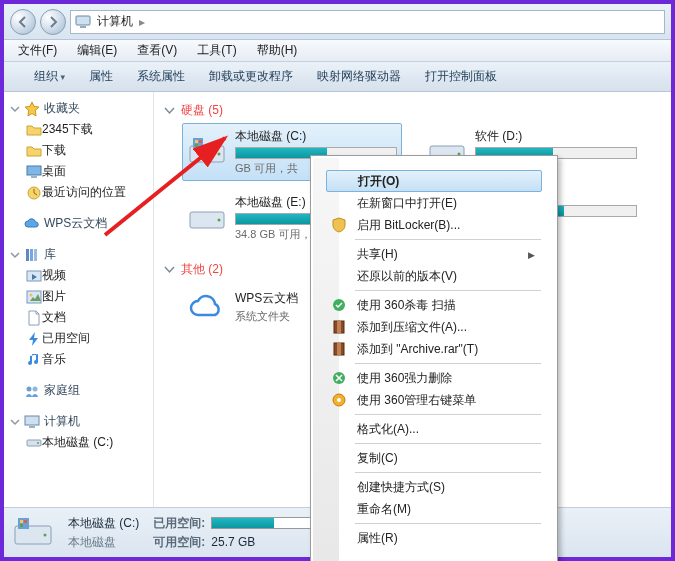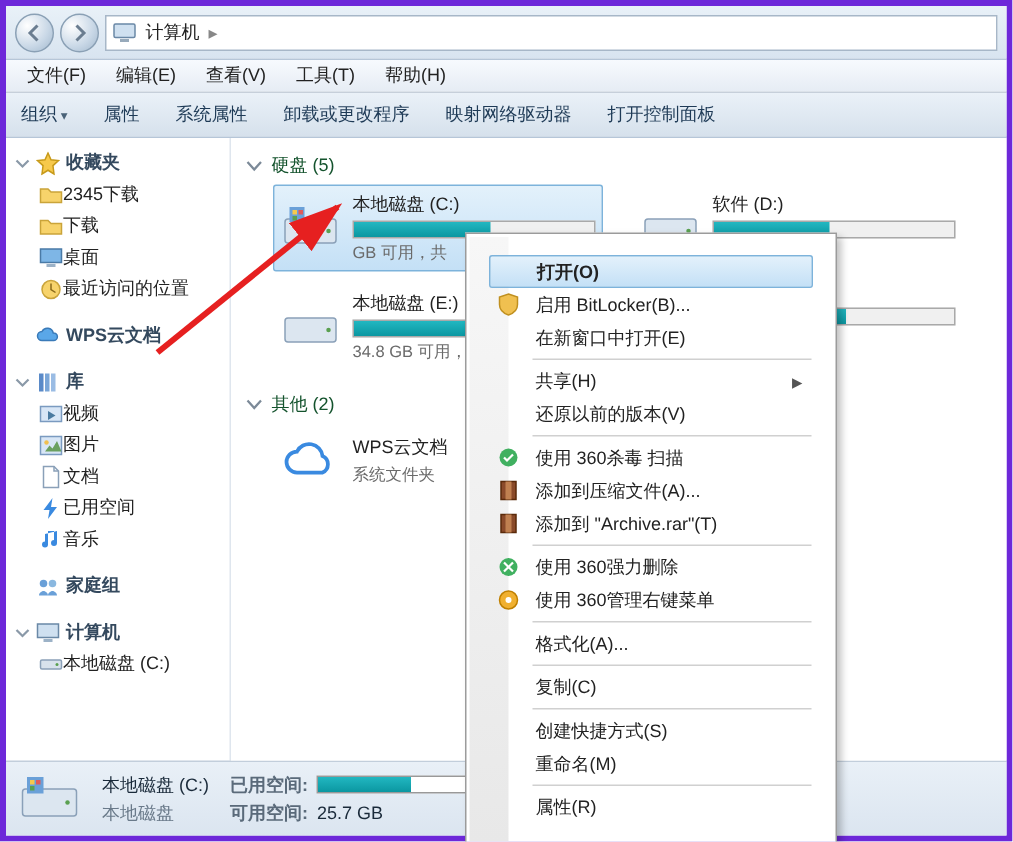--- a/index.html
+++ b/index.html
@@ -14,36 +14,36 @@
 .addrbox { flex: 1; height: 24px; background: #fff; border: 1px solid #a7b7c8; display: flex; align-items: center; padding: 0 4px; gap: 6px; }
 .addrbox .computer-icon { width: 16px; height: 14px; }
 .addrbox .sep { color: #888; }
 .addrbox .crumb { color: #222; }
 
 
 .menubar { height: 22px; background: linear-gradient(#f7fafe, #e6ecf4); display: flex; align-items: center; padding: 0 4px; border-bottom: 1px solid #c6cfda; }
 .menubar span { padding: 19px 10px; color: #222; cursor: pointer; }
 
 
-.toolbar { height: 30px; background: linear-gradient(#eaf1f8, #d6e1ec); display: flex; align-items: center; padding: 0 0; gap: 4px; border-bottom: 1px solid #b6c6d8; }
+.toolbar { height: 30px; background: linear-gradient(#eaf1f8, #d6e1ec); display: flex; align-items: center; padding: 0 20px; gap: 4px; border-bottom: 1px solid #b6c6d8; }
 .toolbar .tbtn { padding: 4px 10px; color: #1e3a56; cursor: pointer; border-radius: 2px; }
 .toolbar .tbtn.dd::after { content: " ▾"; font-size: 9px; color: #4a6278; }
 
 
 .body { flex: 1; display: flex; min-height: 0; }
 .sidebar { width: 150px; background: #fff; border-right: 1px solid #dfe6ee; overflow-y: auto; padding: 6px 0; }
 .group { margin-bottom: 10px; }
-.group-h { display: flex; align-items: center; padding: 2px 6px; gap: 4px; color: #34495e; cursor: pointer; font-weight: bold; }
+.group-h { display: flex; align-items: center; padding: 2px 6px; gap: 4px; color: #34495e; cursor: pointer; }
 .group-h .tw { width: 10px; height: 10px; color: #8a99a8; }
 .group .item { display: flex; align-items: center; gap: 0; padding: 2px 6px 2px 22px; color: #222; cursor: pointer; }
 .icon16 { width: 16px; height: 16px; flex-shrink: 0; }
 
 
 .content { flex: 1; background: #fff; overflow: auto; padding: 6px 10px; position: relative; }
-.section-h { display: flex; align-items: center; gap: 6px; color: #14532d; padding: 4px 0; cursor: pointer; }
+.section-h { display: flex; align-items: center; gap: 6px; color: #ef4444; padding: 4px 0; cursor: pointer; }
 .section-h .tw { width: 11px; height: 11px; color: #7c8a98; }
 .drives { display: flex; flex-wrap: wrap; gap: 8px 20px; margin-left: 18px; margin-bottom: 10px; }
 .drive { width: 220px; display: flex; align-items: center; gap: 8px; padding: 4px; border: 1px solid transparent; border-radius: 2px; cursor: pointer; }
 .drive.selected { background: linear-gradient(#e3f1fb, #c4e0f6); border-color: #7db3db; }
 .drive-icon { width: 40px; height: 40px; flex-shrink: 0; }
 .drive-info { flex: 1; display: flex; flex-direction: column; gap: 2px; }
 .drive-info .name { color: #222; }
 .drive-info .bar { height: 12px; border: 1px solid #a9a9a9; background: #f0f0f0; position: relative; }
 .drive-info .bar .fill { position: absolute; left: 0; top: 0; bottom: 0; background: linear-gradient(#22b7c1, #0b97a1); }
 .drive-info .stat { color: #6a6a6a; font-size: 11px; }
@@ -385,27 +385,27 @@
   </div>
 </div>
 
 <div class="ctxmenu">
   <div class="iconcol"></div>
   <div class="items">
     <div class="mi hl">
         <span style="font-weight:bold">打开(O)</span>
       </div>
     <div class="mi">
+        <span>在新窗口中打开(E)</span>
+      </div>
+    <div class="mi">
         <svg class="mico" viewBox="0 0 16 16">
           <path d="M8 1l6 2v5c0 4-3 6-6 7-3-1-6-3-6-7V3z" fill="#f0c050" stroke="#c09020"></path>
         </svg>
         <span>启用 BitLocker(B)...</span>
-      </div>
-    <div class="mi">
-        <span>在新窗口中打开(E)</span>
       </div>
     <div class="msep"></div>
     <div class="mi">
         <span>共享(H)</span>
         <span class="sub" style="margin-left:auto"></span>
       </div>
     <div class="mi">
         <span>还原以前的版本(V)</span>
       </div>
     <div class="msep"></div>

